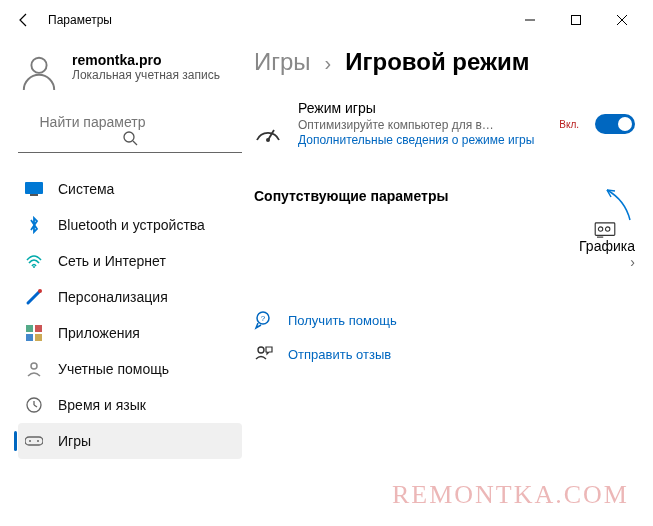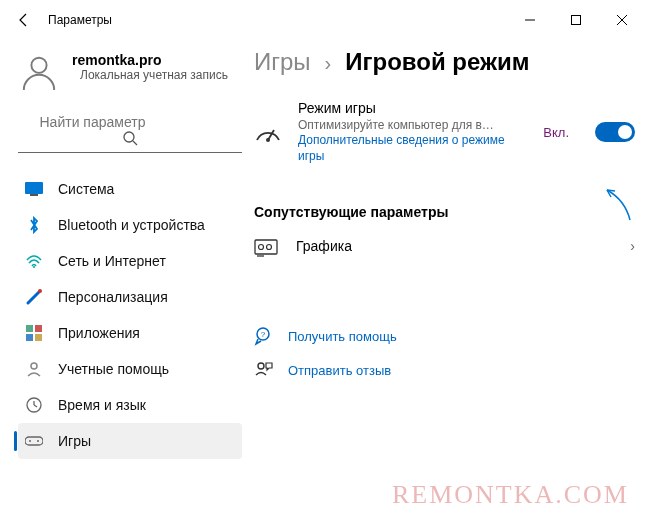--- a/index.html
+++ b/index.html
@@ -8,46 +8,46 @@
 .back { width: 32px; height: 32px; display: flex; align-items: center; justify-content: center; cursor: pointer; }
 .title { font-size: 12px; margin-left: 8px; color: #000; }
 .win-controls { margin-left: auto; display: flex; }
 .win-btn { width: 46px; height: 32px; display: flex; align-items: center; justify-content: center; cursor: pointer; }
 .win-btn svg { stroke: #000; }
 .content { display: flex; padding: 0 18px; }
 .sidebar { width: 224px; flex-shrink: 0; }
 .account { display: flex; align-items: flex-start; padding: 12px 0 18px 2px; }
 .avatar { width: 38px; height: 38px; margin-right: 14px; }
 .acct-name { font-weight: 600; font-size: 14px; color: #000; }
-.acct-desc { font-size: 12px; color: #555; margin-left: 8px; }
+.acct-desc { font-size: 12px; color: #555; }
 .search { display: flex; align-items: center; border-bottom: 1px solid #666; padding: 6px 4px; margin-bottom: 18px; flex-direction: column; }
 .search input { border: none; outline: none; font-size: 14px; flex: 1; background: transparent; }
 .search-icon { width: 16px; height: 16px; }
 .nav { list-style: none; text-align: center; }
 .nav li { display: flex; align-items: center; height: 36px; padding: 0 6px; cursor: pointer; position: relative; font-size: 14px; color: #111; border-radius: 4px; }
 .nav li.active::before { content: ""; position: absolute; left: -4px; top: 8px; bottom: 8px; width: 3px; background: #0067c0; border-radius: 2px; }
 .nav li.active { background: #f0f0f0; }
 .nav .icon { width: 20px; height: 20px; margin-right: 14px; display: flex; align-items: center; justify-content: center; }
 .main { flex: 1; padding-left: 12px; }
 .breadcrumb { display: flex; align-items: baseline; gap: 14px; margin: 8px 0 24px 0; }
 .bc-parent { font-size: 24px; color: #888; cursor: pointer; }
 .bc-sep { font-size: 20px; color: #888; }
 .bc-current { font-size: 24px; font-weight: 600; color: #000; }
-.gamemode-row { display: flex; align-items: center; gap: 16px; margin-bottom: 40px; }
+.gamemode-row { display: flex; align-items: flex-end; gap: 16px; margin-bottom: 40px; }
 .gauge-icon { width: 28px; height: 28px; flex-shrink: 0; margin-top: 4px; }
 .gm-text { flex: 1; }
 .gm-title { font-size: 14px; color: #000; margin-bottom: 2px; }
 .gm-desc { font-size: 12px; color: #666; white-space: nowrap; overflow: hidden; text-overflow: ellipsis; max-width: 200px; }
 .gm-link { font-size: 12px; color: #0067c0; cursor: pointer; line-height: 1.35; }
-.toggle-label { font-size: 13px; color: #701a75; margin-right: 10px; align-self: center; }
+.toggle-label { font-size: 10px; color: #b91c1c; align-self: center; }
 .toggle { width: 40px; height: 20px; background: #0067c0; border-radius: 10px; position: relative; cursor: pointer; align-self: center; }
 .toggle::after { content: ""; position: absolute; right: 3px; top: 3px; width: 14px; height: 14px; background: #fff; border-radius: 50%; }
 .arrow-annotation { position: absolute; right: 18px; top: 185px; pointer-events: none; }
 .section-title { font-size: 14px; font-weight: 600; margin-bottom: 18px; color: #000; }
-.related-row { display: flex; align-items: flex-start; height: 48px; cursor: pointer; }
+.related-row { display: flex; align-items: flex-end; height: 48px; cursor: pointer; flex-direction: column; }
 .related-icon { width: 24px; height: 20px; margin-right: 18px; }
 .related-label { font-size: 14px; flex: 1; color: #000; }
 .chev { color: #666; font-size: 14px; }
 .help-link { display: flex; align-items: center; gap: 14px; font-size: 13px; color: #0067c0; margin: 14px 0; cursor: pointer; }
 .help-icon { width: 20px; height: 20px; }
 .watermark { position: absolute; bottom: 16px; right: 24px; font-family: "Times New Roman", serif; font-size: 26px; letter-spacing: 2px; color: rgba(200,50,50,0.35); pointer-events: none; }
 </style>
 </head>
 <body>
 

